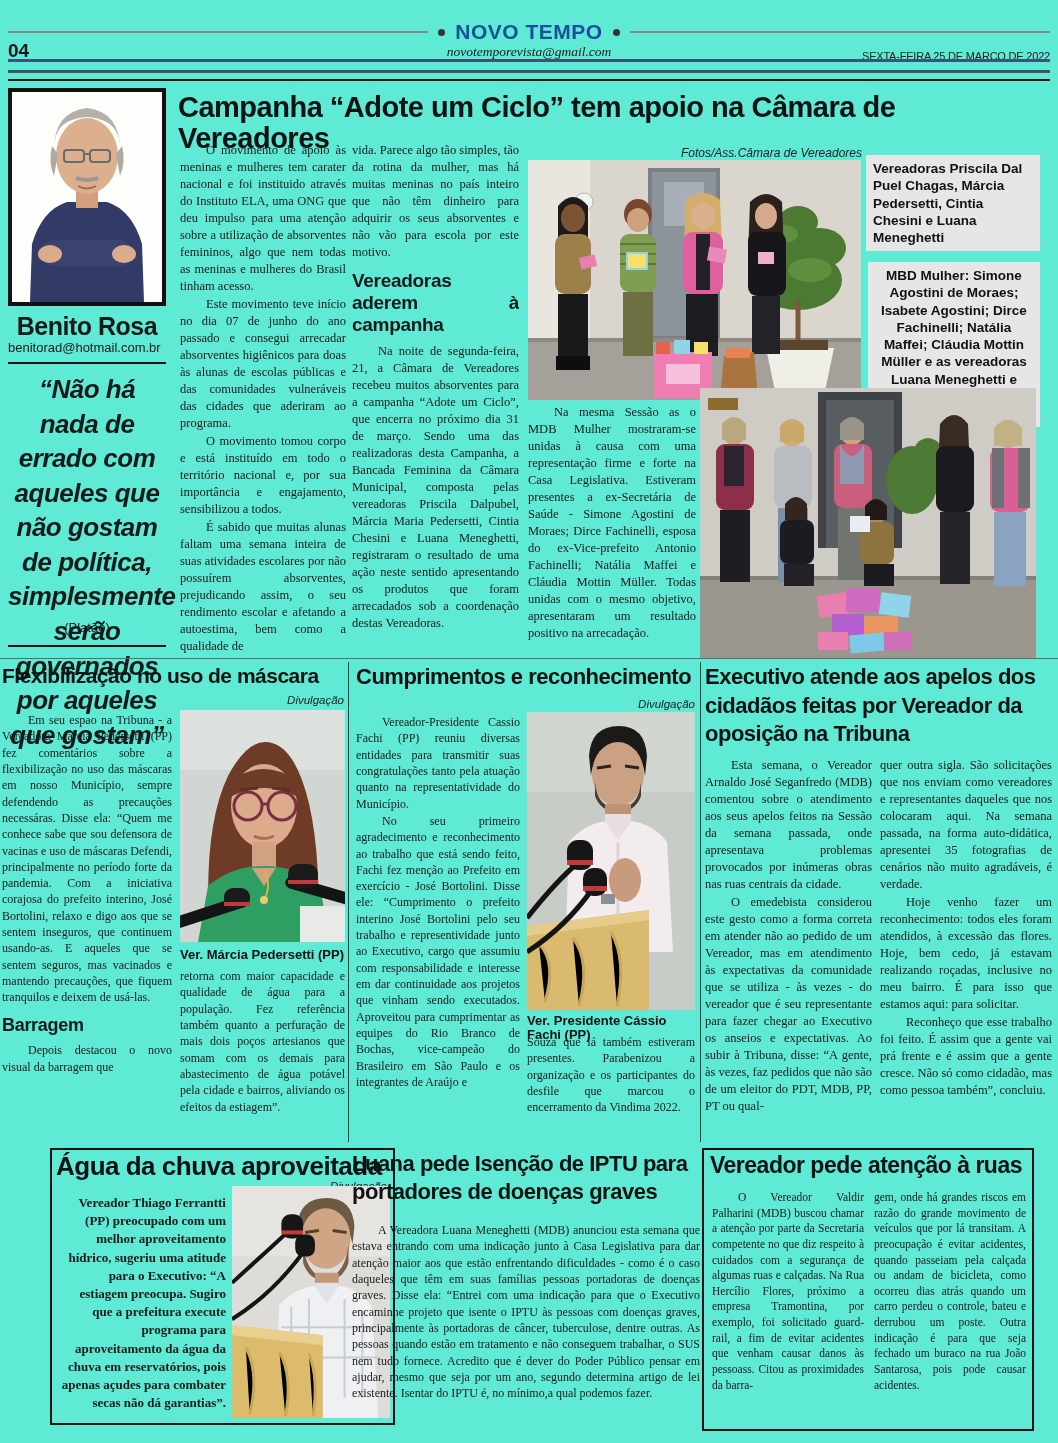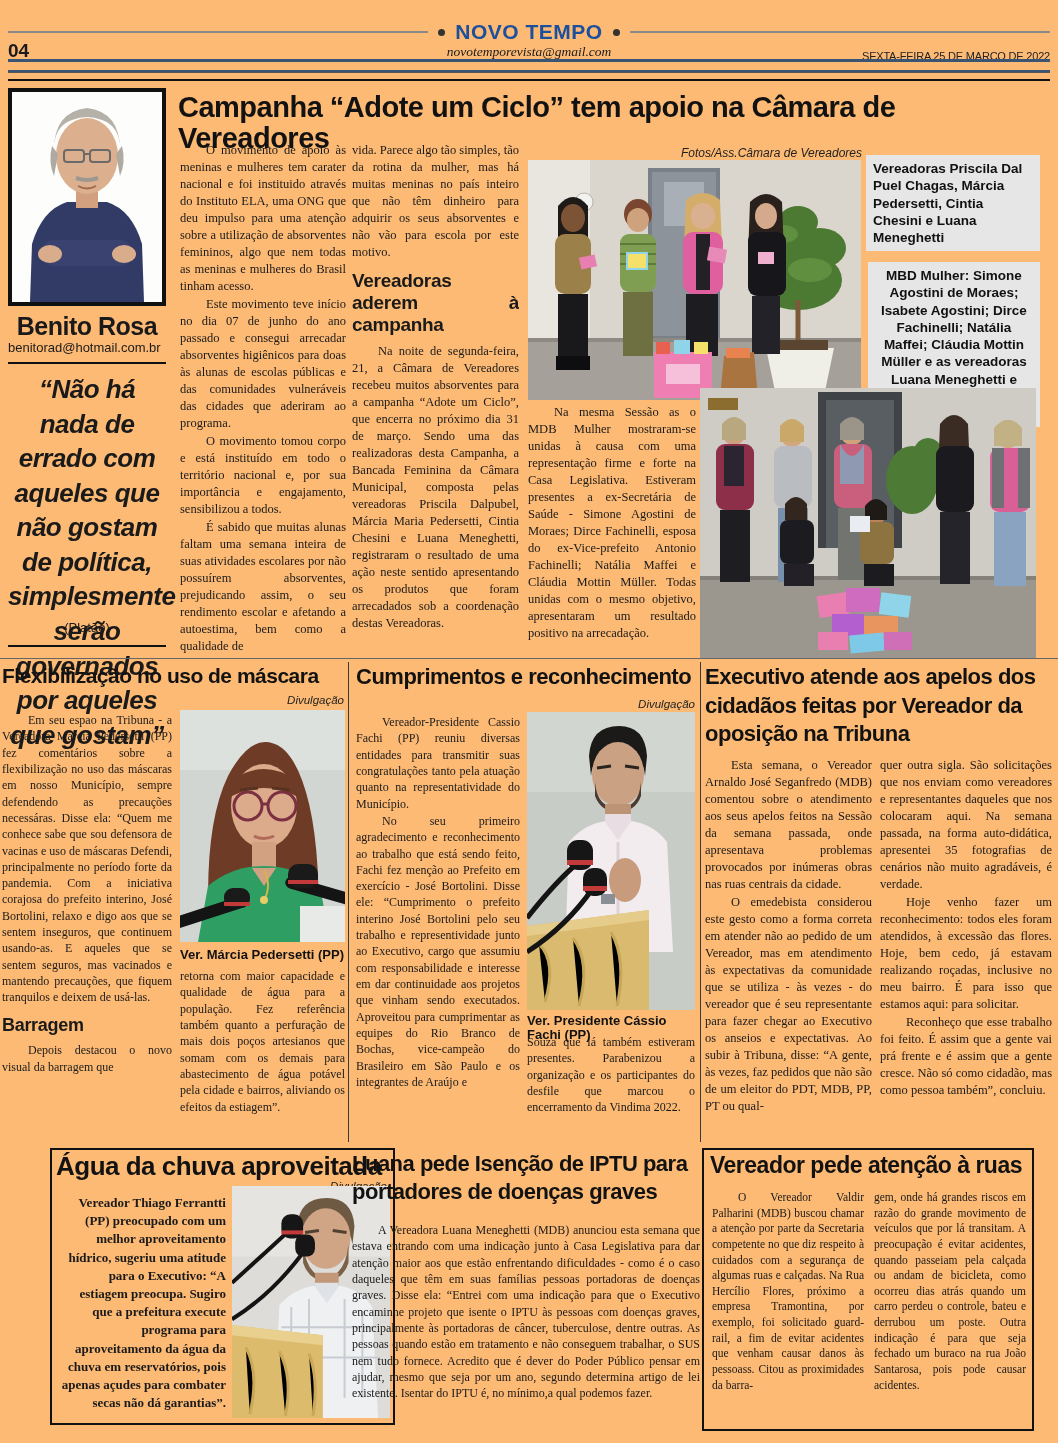--- a/index.html
+++ b/index.html
@@ -1,16 +1,16 @@
 <!DOCTYPE html>
 <html lang="pt"><head>
 <meta charset="utf-8">
 <style>
   html,body{margin:0;padding:0;background:#f2f2f2;}
-  #page{position:relative;width:1058px;height:1443px;background:#fdba74;margin:0 auto;overflow:hidden;
+  #page{position:relative;width:1058px;height:1443px;background:#5eead4;margin:0 auto;overflow:hidden;
         font-family:"Liberation Serif",serif;color:#1a1a1a;}
   .abs{position:absolute;}
   .sans{font-family:"Liberation Sans",sans-serif;}
   .headline{font-family:"Liberation Sans",sans-serif;font-weight:bold;color:#121212;letter-spacing:-0.5px;line-height:1.08;}
   .bodycol{font-size:12.5px;line-height:1.36;text-align:justify;overflow:hidden;}
   .bodycol p{margin:0 0 1px 0;overflow-wrap:break-word;}
   .ind{text-indent:26px;}
   .subhead{font-family:"Liberation Sans",sans-serif;font-weight:bold;font-size:18px;line-height:1.15;letter-spacing:-0.3px;margin:9px 0 7px 0;text-indent:0;}
   .credit{font-family:"Liberation Sans",sans-serif;font-style:italic;font-size:11.5px;color:#222;text-align:right;}
   .captionbox{background:#e6e6e6;font-family:"Liberation Sans",sans-serif;font-weight:bold;font-size:13.5px;line-height:1.28;color:#111;padding:5px 7px;}

